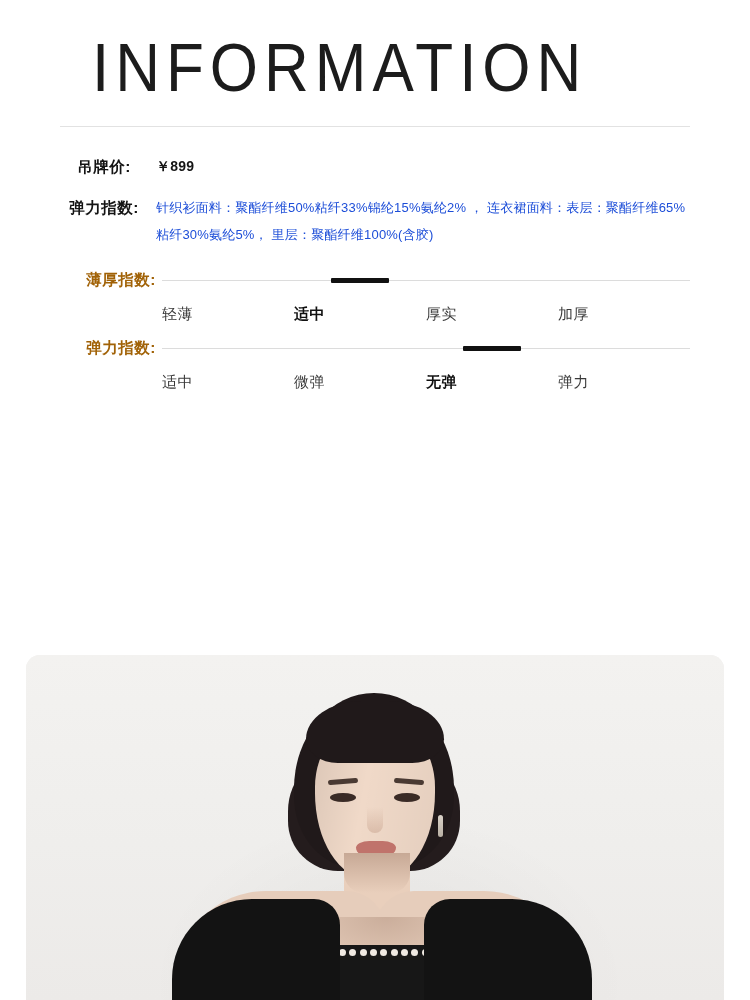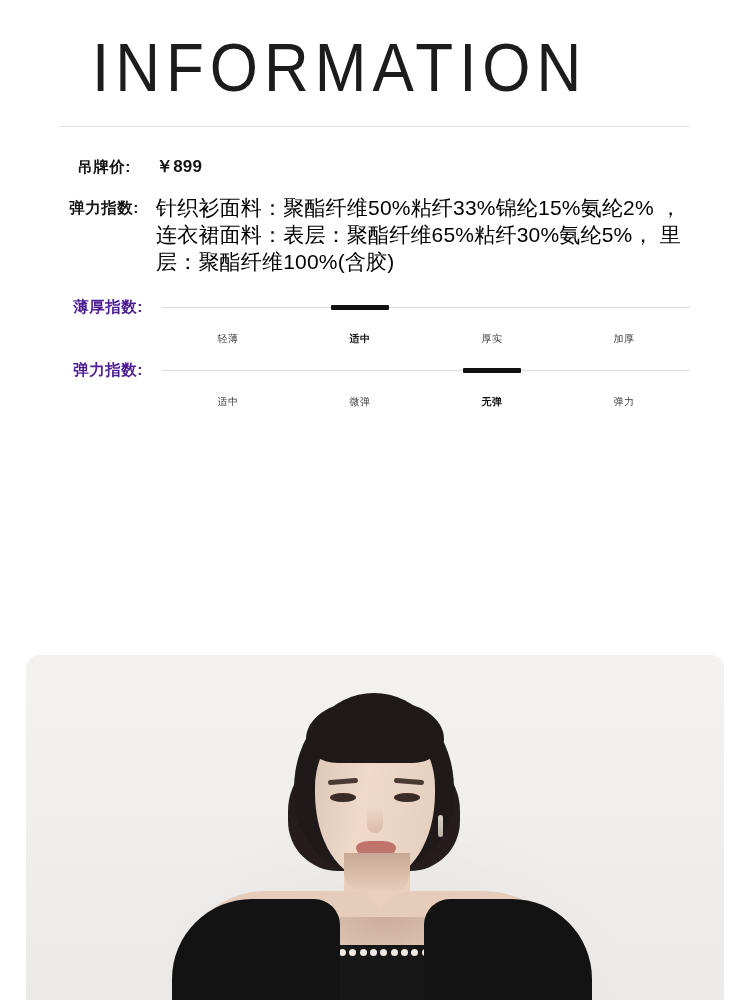--- a/index.html
+++ b/index.html
@@ -68,50 +68,50 @@
     width: 88px;
     text-align: center;
     font-size: 15.5px;
     font-weight: 700;
     color: #141414;
     line-height: 27px;
     letter-spacing: 0.5px;
   }
   .info-value {
     flex: 1 1 auto;
-    font-size: 21px;
-    color: #000000;
+    font-size: 13px;
+    color: #1d4ed8;
     line-height: 27px;
     padding-left: 8px;
     letter-spacing: 0.2px;
   }
   .info-value.bold {
     font-weight: 700;
     color: #141414;
-    font-size: 17px;
+    font-size: 14px;
   }
 
   
   .scale-block {
     margin: 22px 60px 0 60px;
   }
   .scale {
     margin-bottom: 14px;
   }
   .scale-head {
     display: flex;
     align-items: center;
   }
   .scale-title {
     flex: 0 0 auto;
     width: 96px;
-    text-align: center;
+    text-align: right;
     font-size: 15.5px;
     font-weight: 700;
-    color: #4c1d95;
+    color: #a16207;
     letter-spacing: 0.5px;
   }
   .scale-track {
     position: relative;
     flex: 1 1 auto;
     height: 6px;
     margin-left: 6px;
   }
   .scale-line {
     position: absolute;
@@ -129,22 +129,21 @@
     background: #111111;
     border-radius: 1px;
   }
   .scale-labels {
     display: flex;
     margin-top: 14px;
     margin-left: 102px;
   }
   .scale-labels span {
     flex: 1 1 0;
-    text-align: center;
-    font-size: 10px;
+    font-size: 15px;
     color: #3a3a3a;
     letter-spacing: 0.5px;
   }
   .scale-labels span.active {
     font-weight: 700;
     color: #111111;
   }
 
   
   .photo-wrap {

